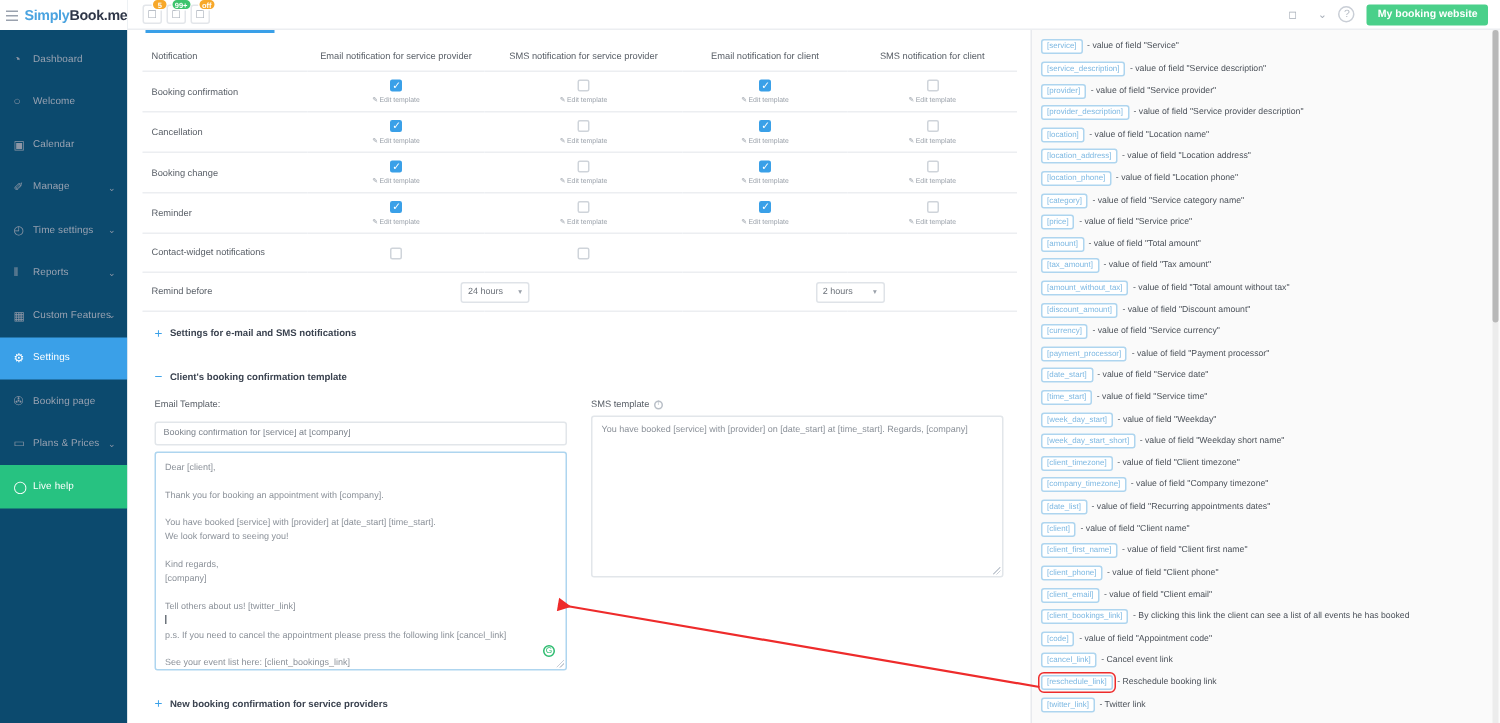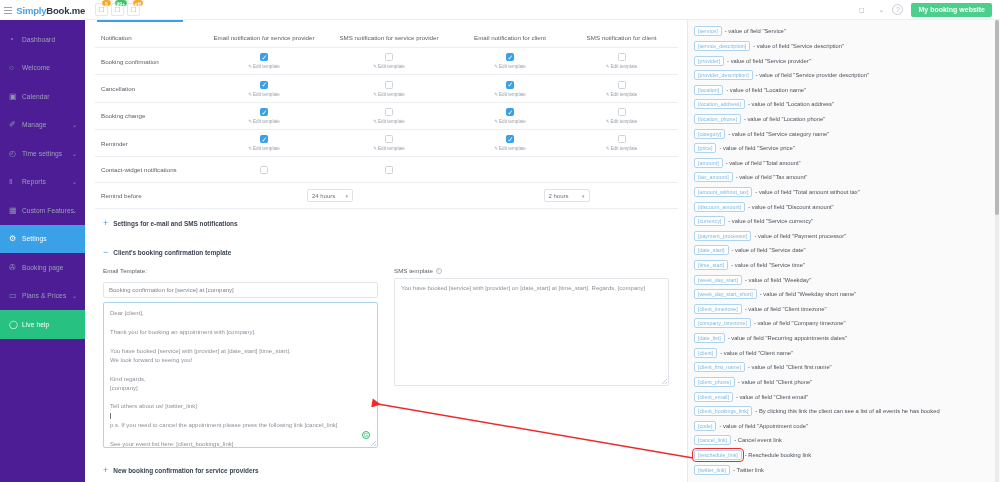--- a/index.html
+++ b/index.html
@@ -8,21 +8,21 @@
     overflow: hidden;
     font-family: "Liberation Sans", sans-serif;
     background: #f4f5f7;
     color: #53585f;
   }
   .app { position: relative; width: 1000px; height: 482px; display: flex; }
 
   
   .sidebar {
     width: 85px; height: 482px;
-    background: #4c1d95;
+    background: #0c4a6e;
     display: flex; flex-direction: column;
     flex: 0 0 85px;
   }
   .logo-bar {
     height: 20px;
     background: #ffffff;
     display: flex; align-items: center;
     padding-left: 4px;
     gap: 4px;
   }

